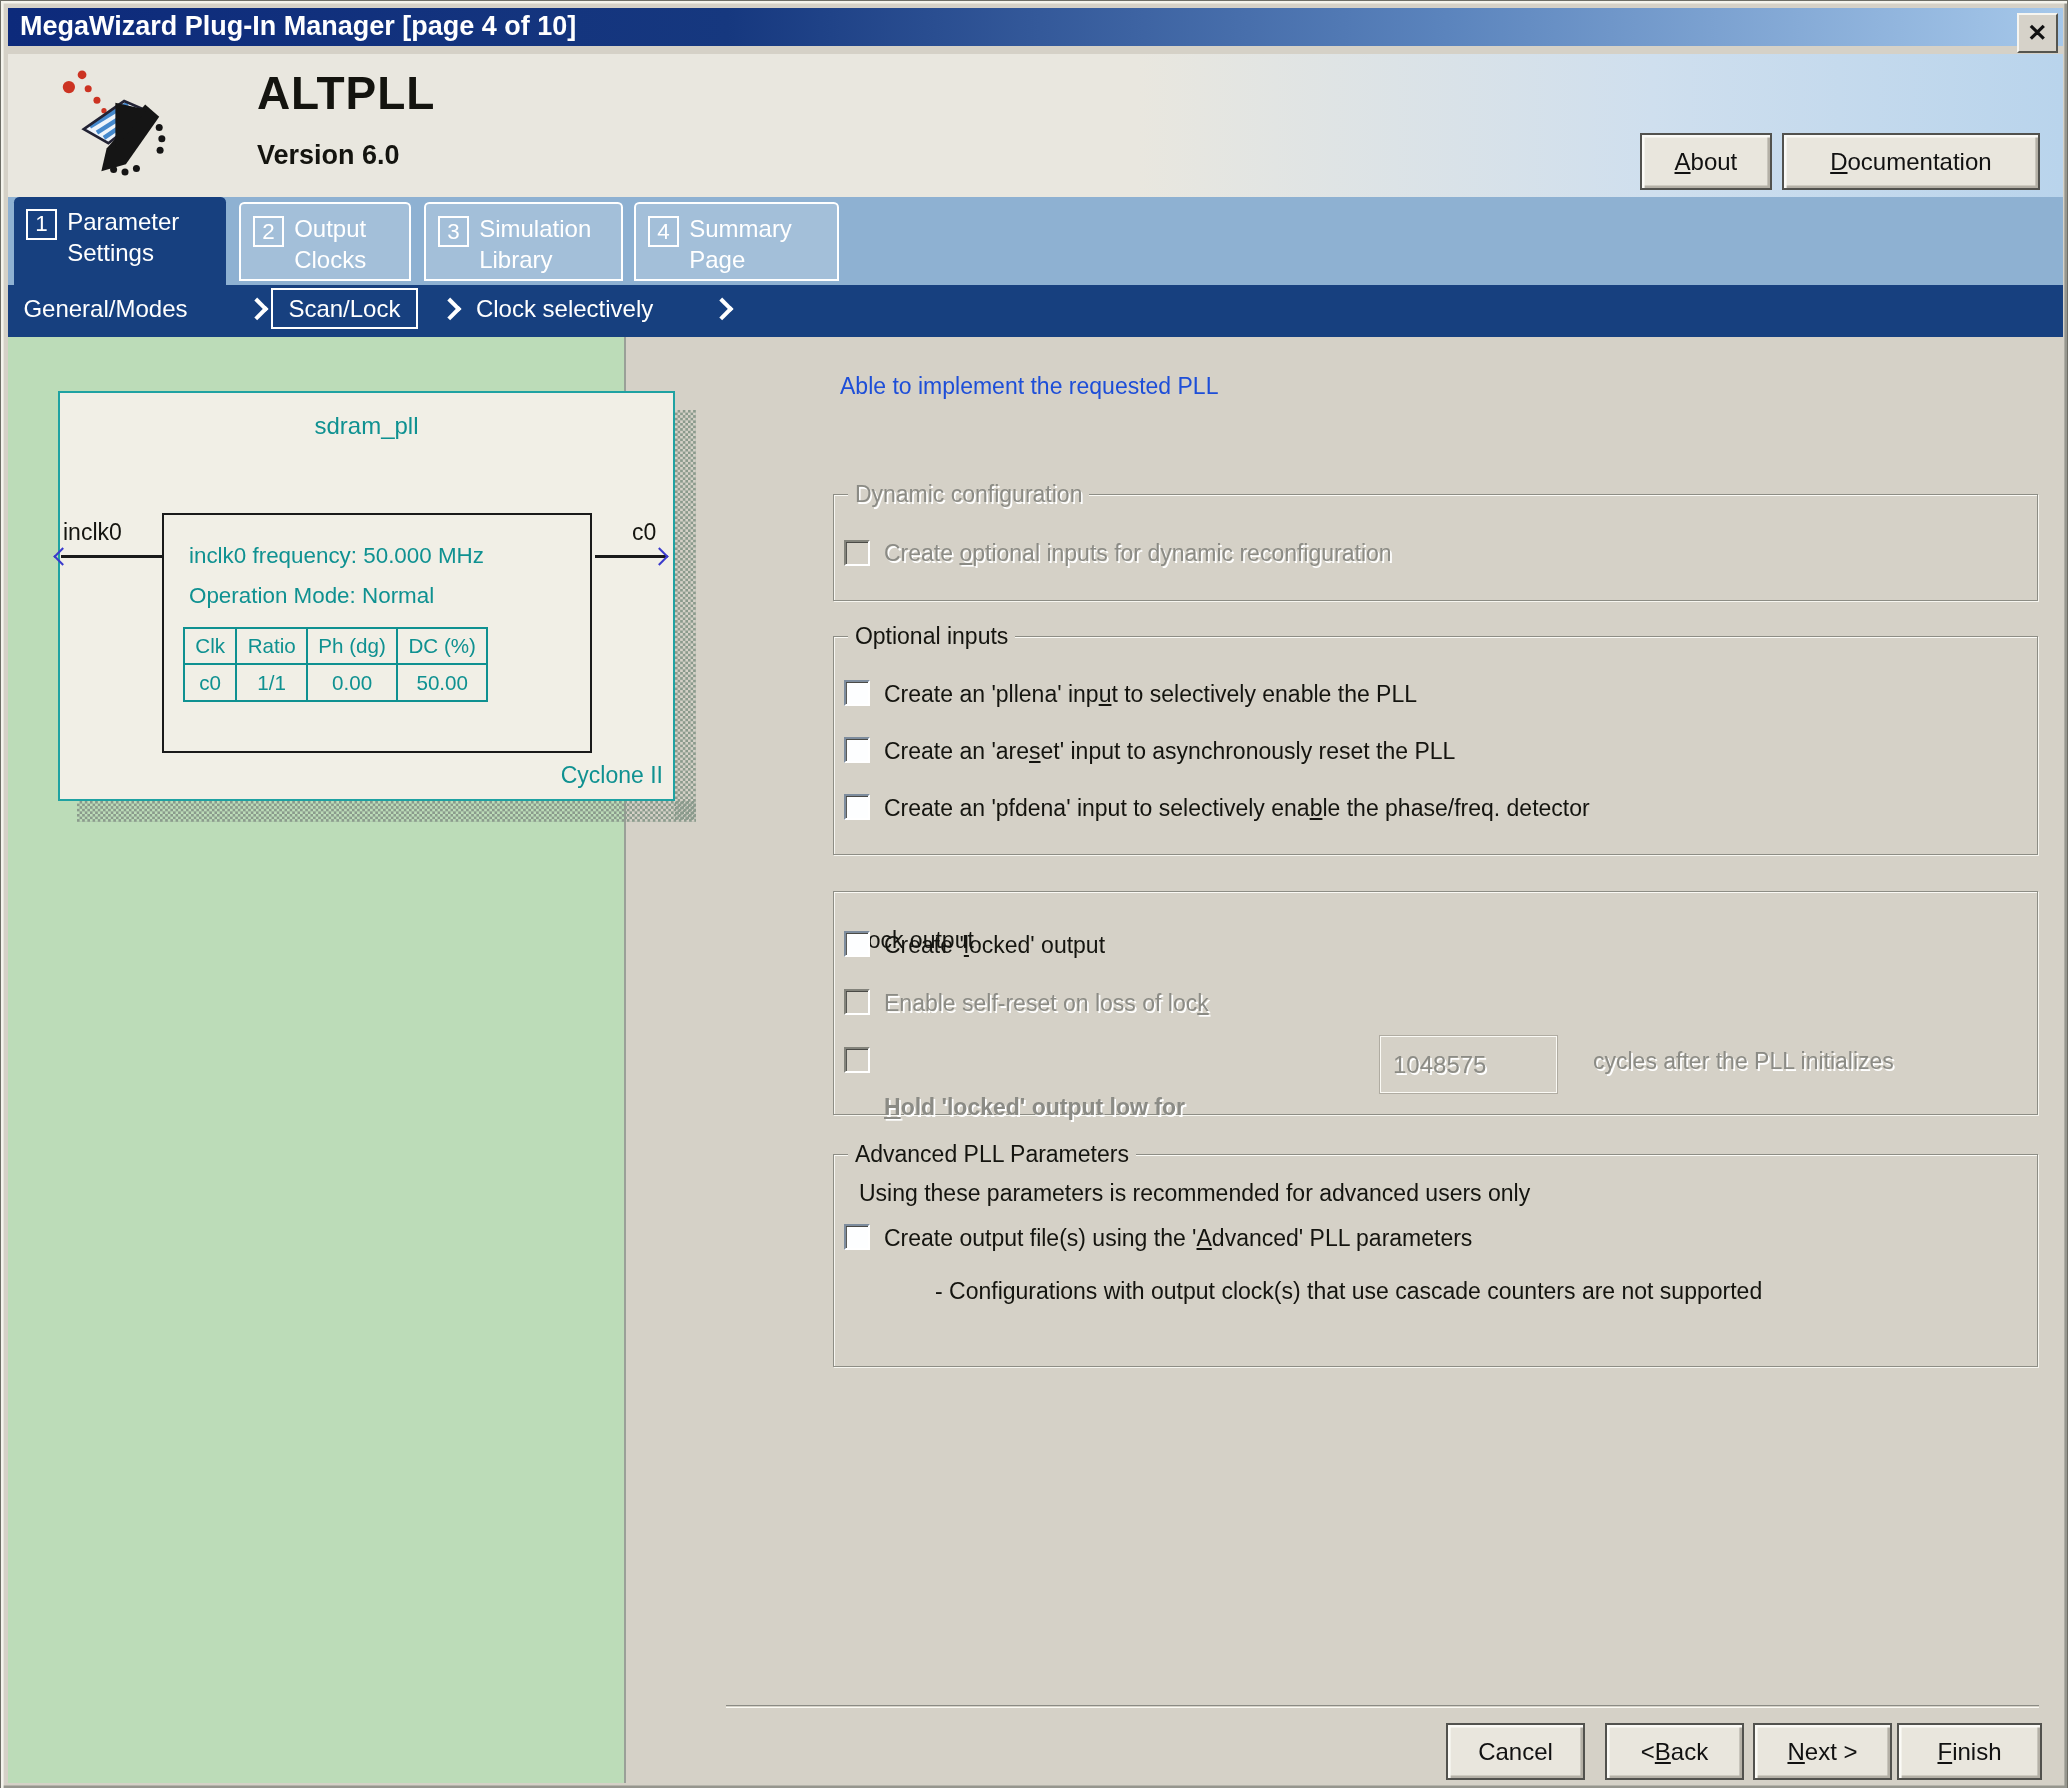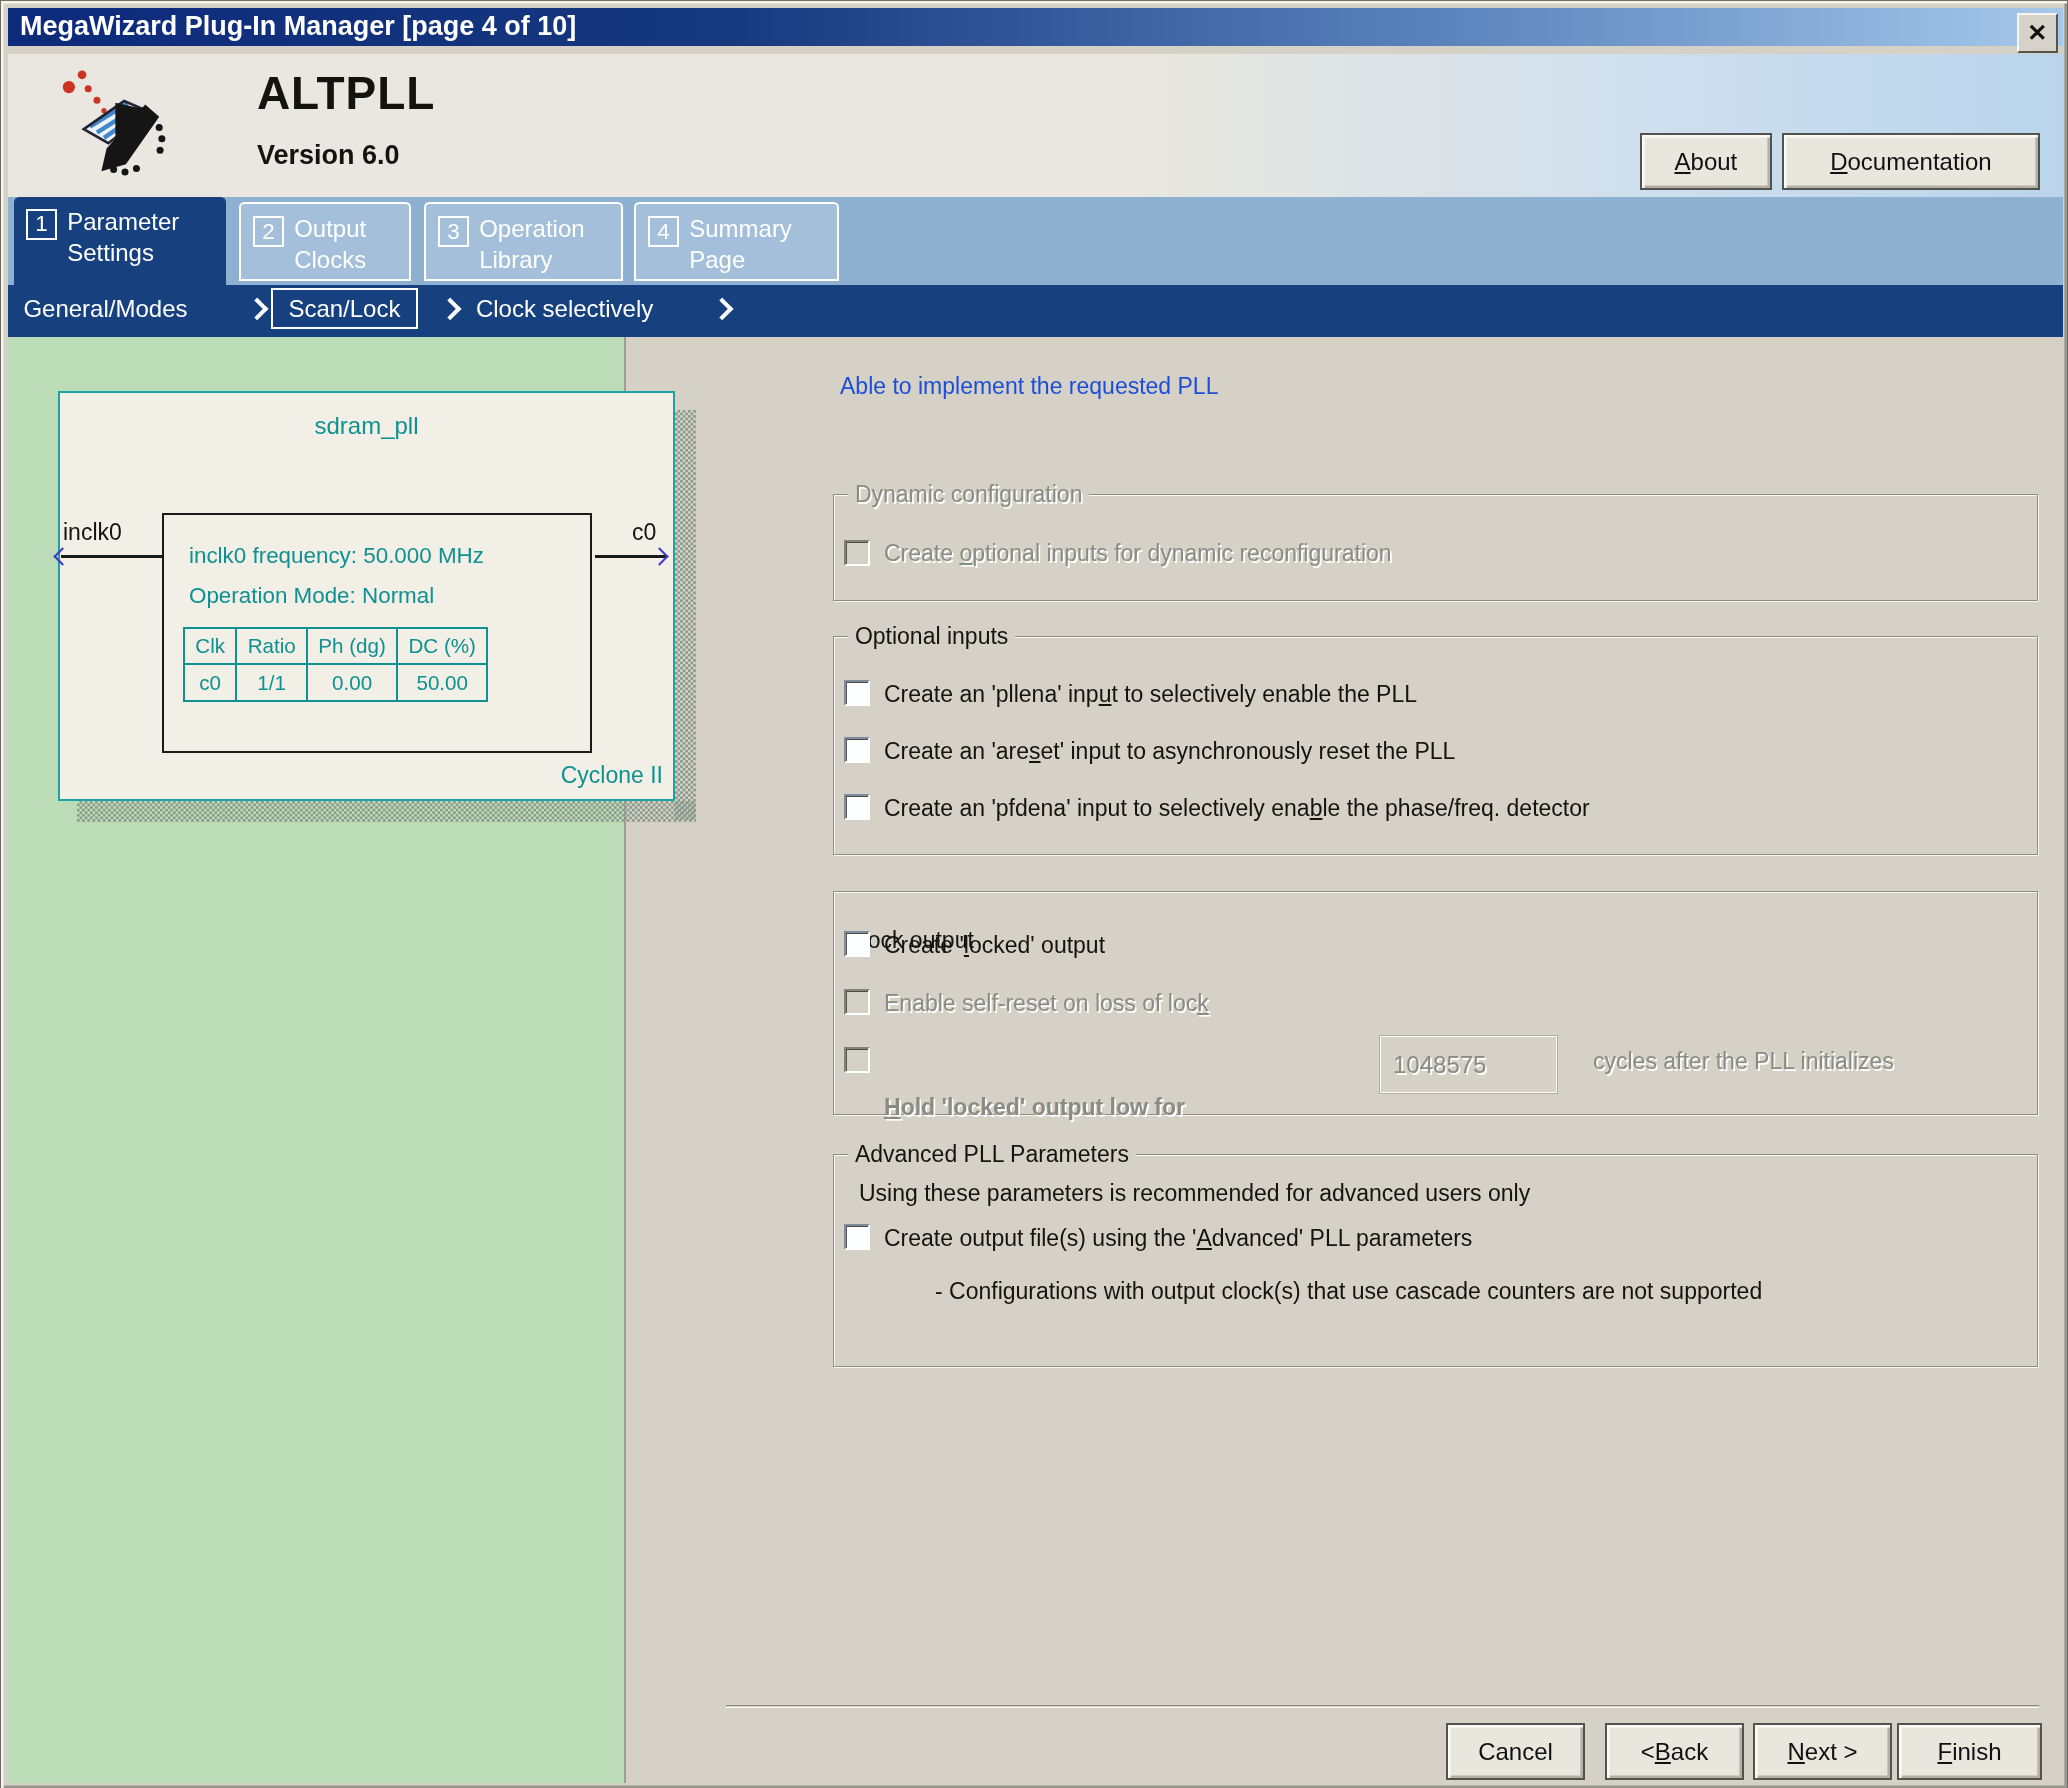--- a/index.html
+++ b/index.html
@@ -126,21 +126,21 @@
       <span class="tlines"><span>Parameter</span><br>
         <span>Settings</span></span>
     </div>
     <div class="tab inactive" style="left:231px;width:172px;">
       <span class="tnum">2</span>
       <span class="tlines"><span>Output</span><br>
         <span>Clocks</span></span>
     </div>
     <div class="tab inactive" style="left:416px;width:199px;">
       <span class="tnum">3</span>
-      <span class="tlines"><span>Operation</span><br>
+      <span class="tlines"><span>Simulation</span><br>
         <span>Library</span></span>
     </div>
     <div class="tab inactive" style="left:626px;width:205px;">
       <span class="tnum">4</span>
       <span class="tlines"><span>Summary</span><br>
         <span>Page</span></span>
     </div>
   </div>
 
   <div class="steprow">

